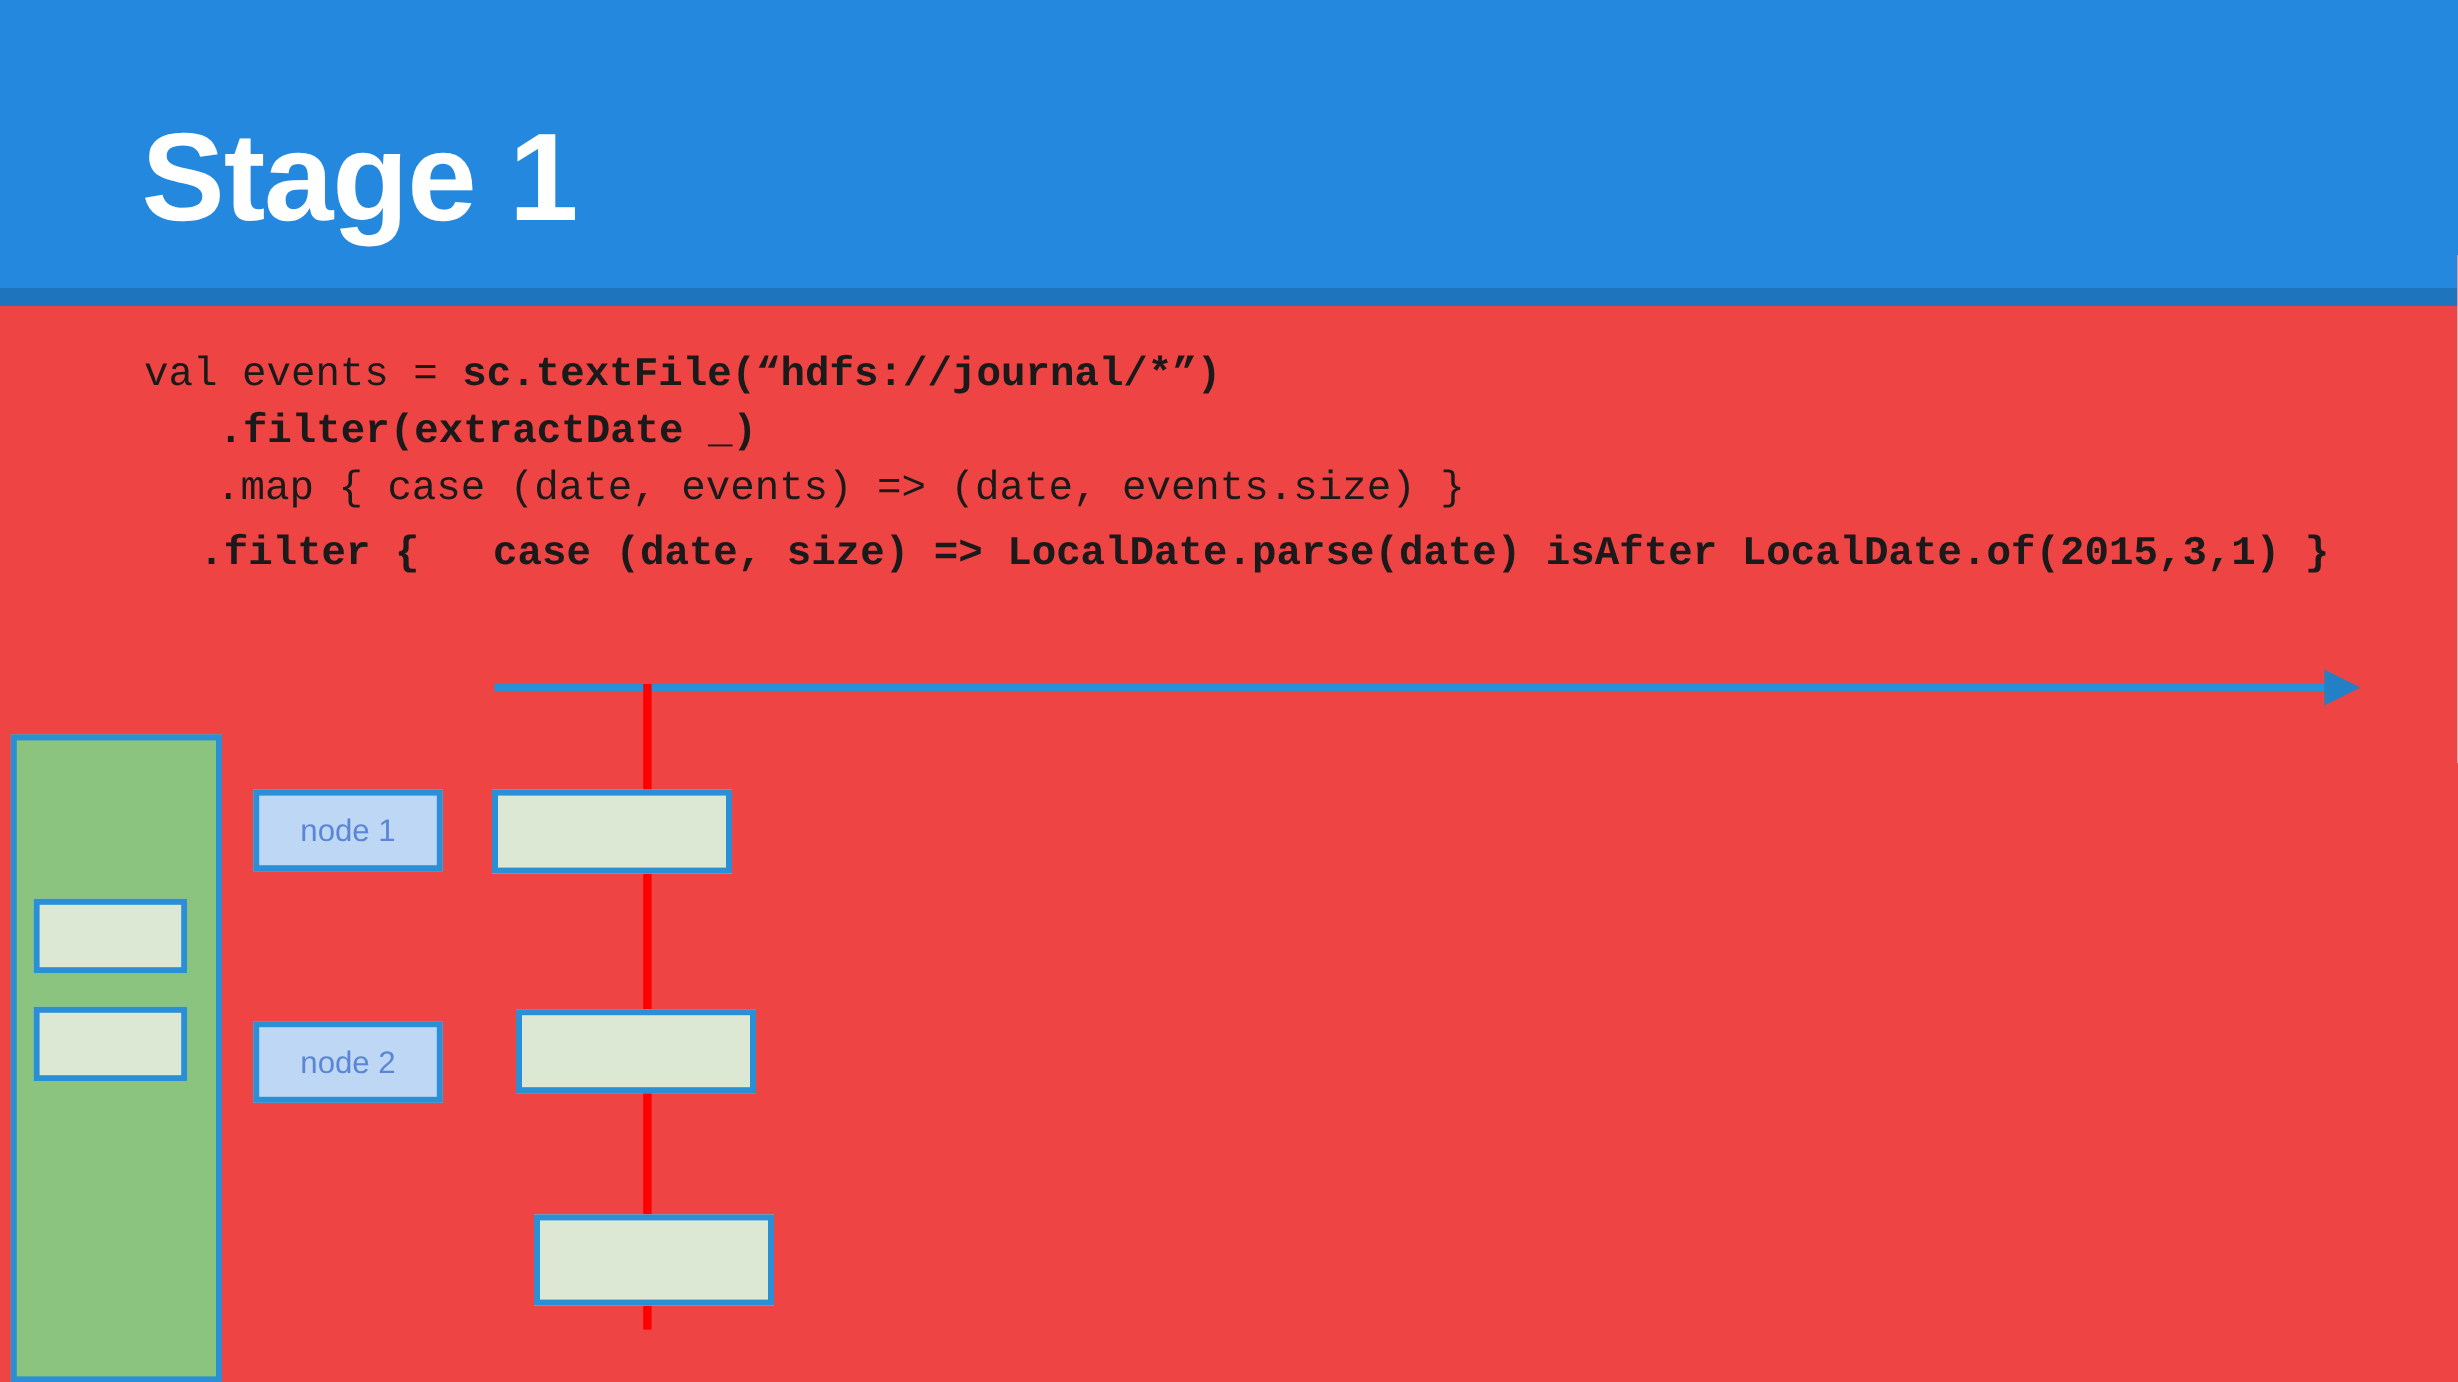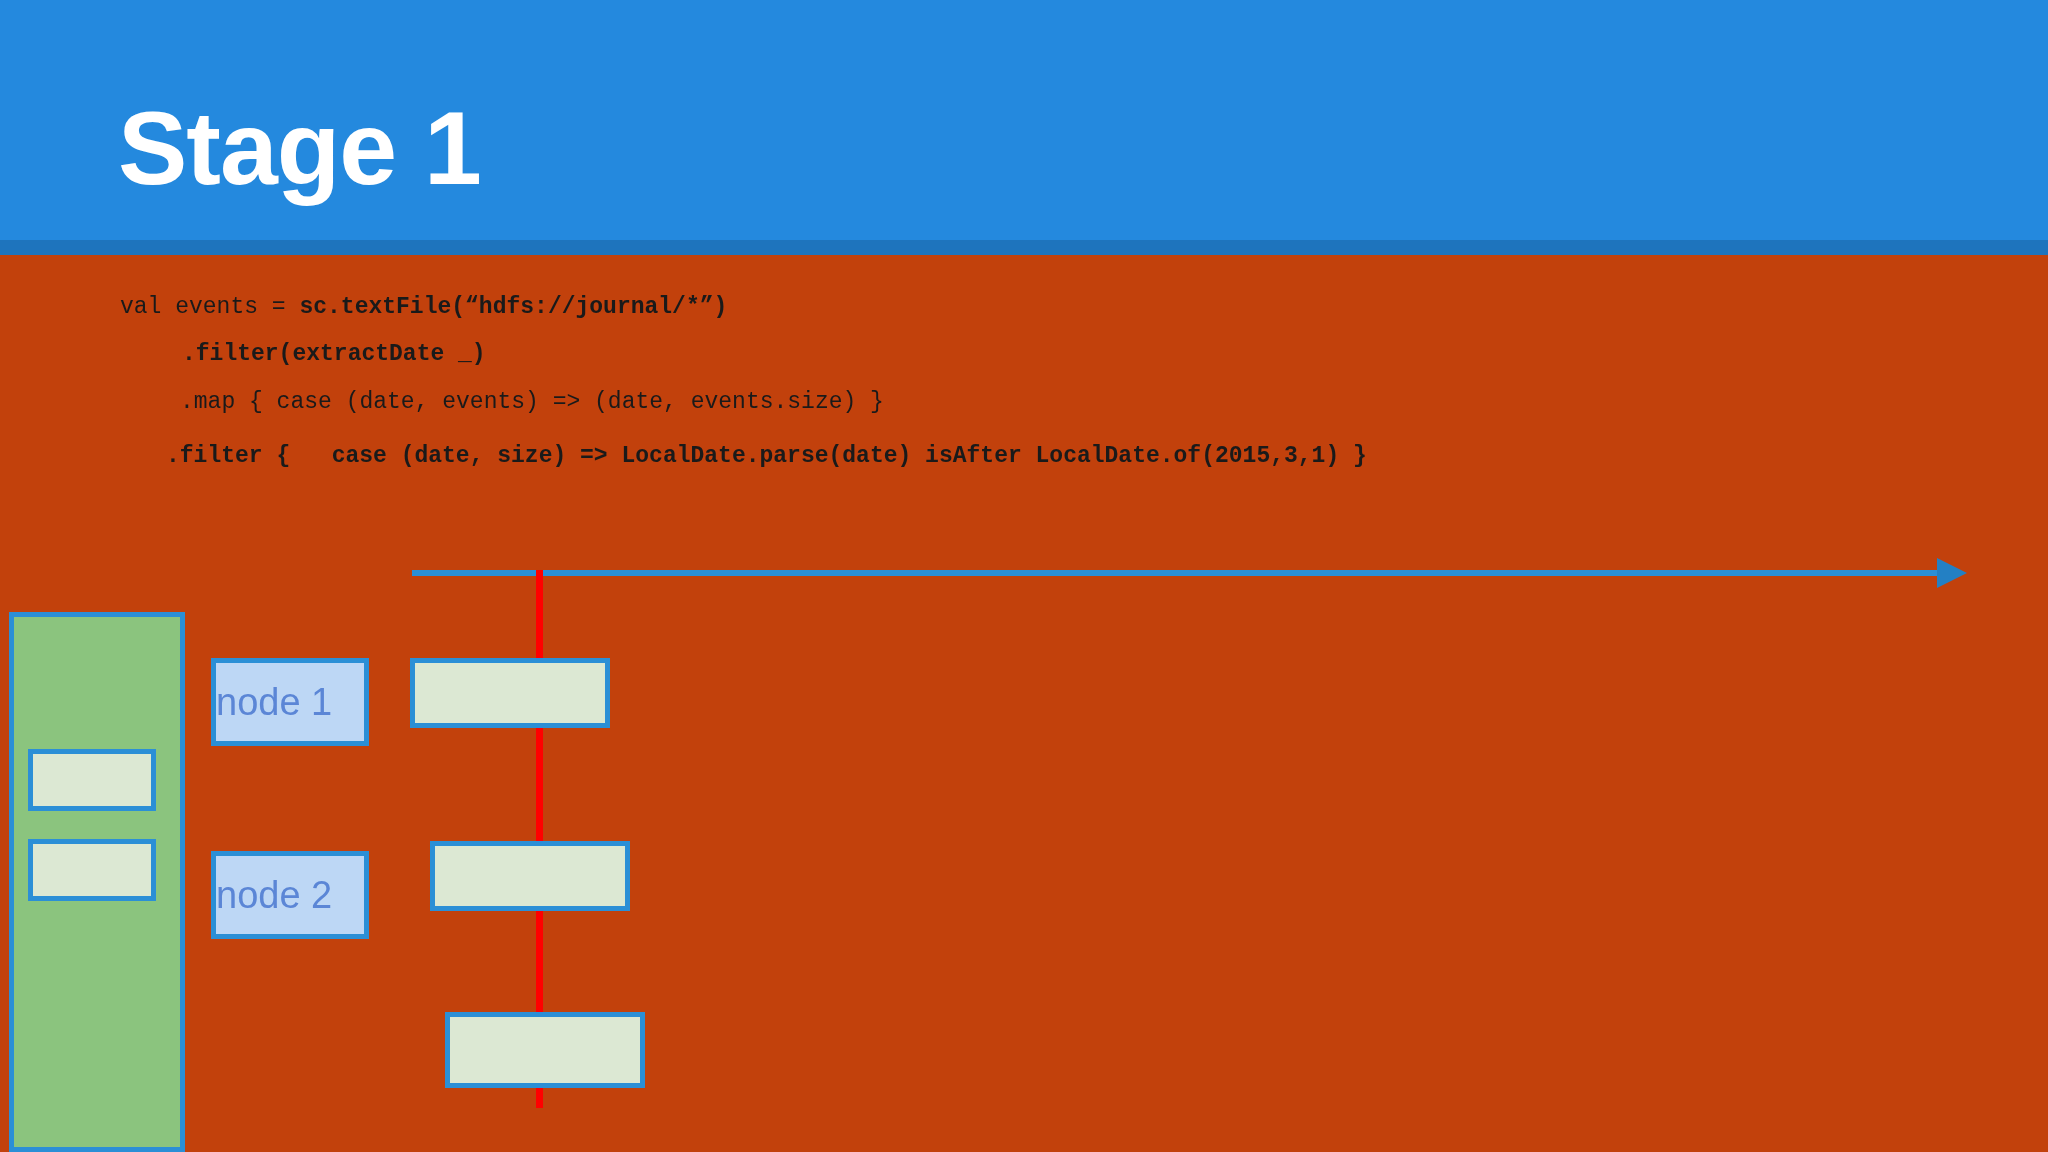--- a/index.html
+++ b/index.html
@@ -8,21 +8,21 @@
     padding: 0;
     background: #ffffff;
   }
   body {
     font-family: "Liberation Sans", sans-serif;
   }
   #slide {
     position: relative;
     width: 2048px;
     height: 1152px;
-    background: #c2410c;
+    background: #ef4444;
     overflow: hidden;
   }
 
   
   #header-bar {
     position: absolute;
     left: 0;
     top: 0;
     width: 2048px;
     height: 240px;
@@ -51,21 +51,21 @@
 
   
   #code-block {
     position: absolute;
     left: 0;
     top: 296px;
     width: 2048px;
   }
   .code-line {
     font-family: "Liberation Mono", "DejaVu Sans Mono", monospace;
-    font-size: 23px;
+    font-size: 34px;
     color: #1a1a1a;
     line-height: 1.0;
     white-space: pre;
     position: absolute;
   }
   .code-line .bold {
     font-weight: bold;
   }
   #code-line-0 { left: 120px; top: 0px; }
   #code-line-1 { left: 182px; top: 47px; }
@@ -133,29 +133,29 @@
     border: 5px solid #2B8FD6;
     box-sizing: border-box;
   }
   #panel-slot-0 { top: 950px; }
   #panel-slot-1 { top: 1040px; }
 
   
   .node-box {
     position: absolute;
     width: 158px;
-    height: 88px;
+    height: 68px;
     background: #BDD7F5;
     border: 5px solid #2B8FD6;
     box-sizing: border-box;
     display: flex;
     align-items: center;
-    justify-content: flex-start;
+    justify-content: center;
     font-family: "Liberation Sans", sans-serif;
-    font-size: 38px;
+    font-size: 26px;
     color: #5B86D6;
     white-space: nowrap;
   }
   #node-box-0 { left: 211px; top: 658px; }
   #node-box-1 { left: 211px; top: 851px; }
   #node-box-2 { left: 211px; top: 1000px; }
 
   
   .partition-box {
     position: absolute;

